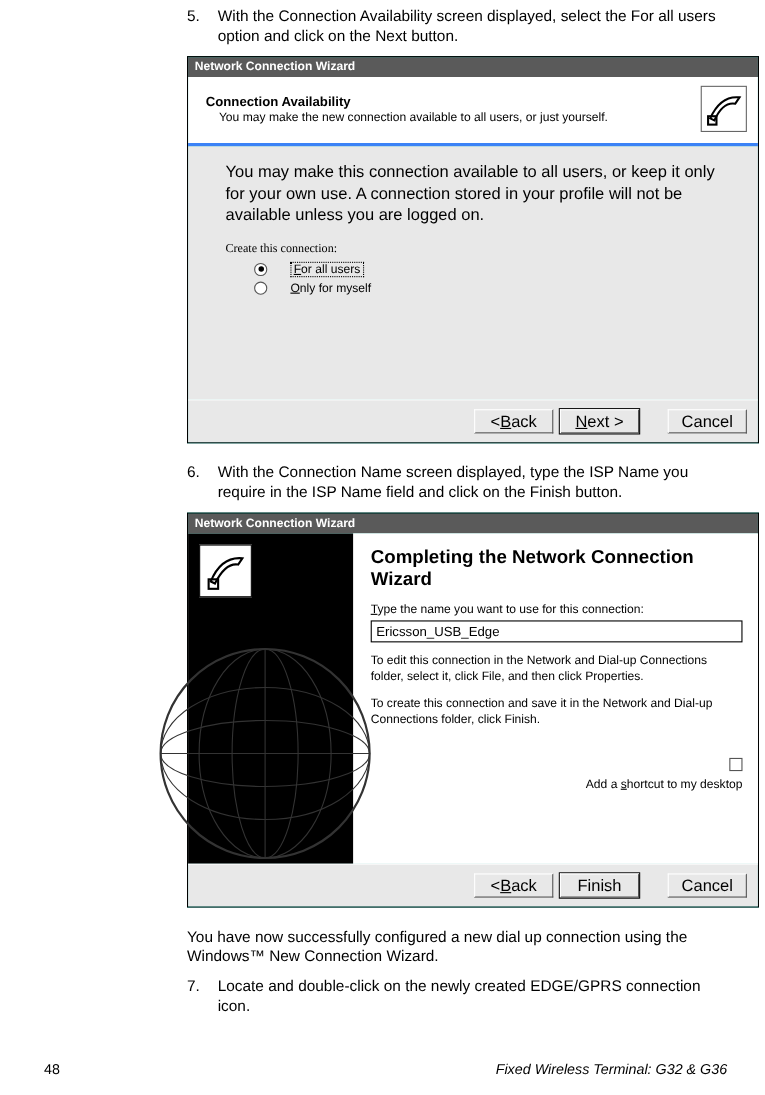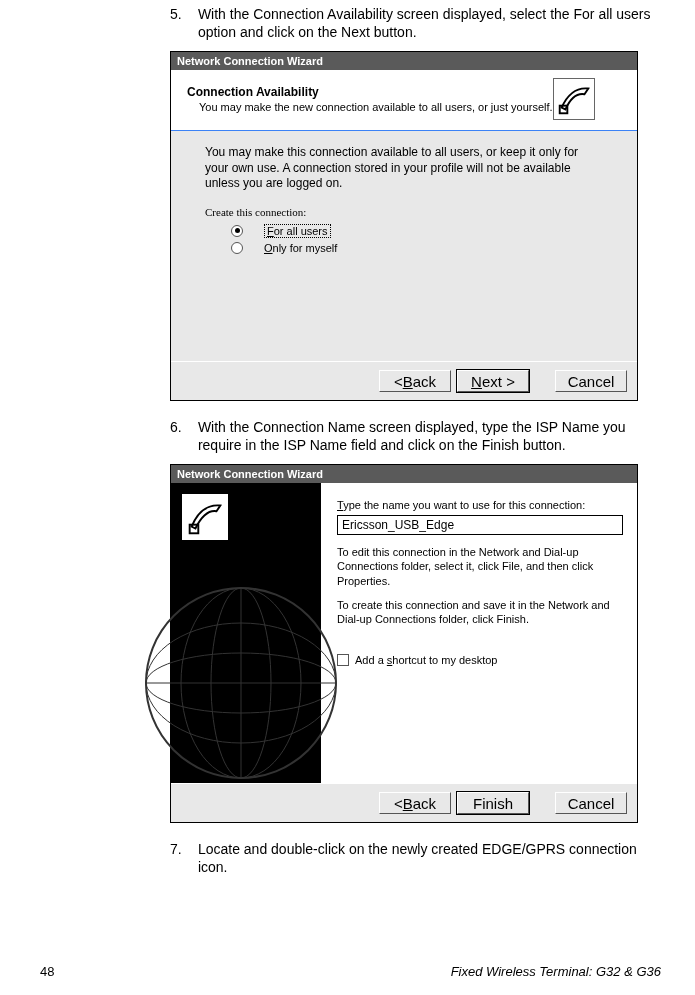--- a/index.html
+++ b/index.html
@@ -16,21 +16,21 @@
   .page {
     padding: 0 20px 0 170px;
   }
   .step { font-size: 14px; margin: 6px 0 10px 0; line-height: 1.25; }
   .step-num { display:inline-block; width: 24px; vertical-align: top; }
   .step-text { display:inline-block; width: 460px; vertical-align: top; }
   .body-text { font-size: 14px; margin: 10px 0; line-height: 1.25; }
 
   
   .wizard {
-    width: 468px;
+    width: 520px;
     border: 1px solid #000;
     background: #14b8a6;
     margin-bottom: 18px;
     font-family: "Tahoma", Arial, sans-serif;
     font-size: 11px;
   }
   .titlebar {
     background: #5a5a5a;
     color: #fff;
     font-weight: bold;
@@ -55,40 +55,40 @@
     border-left-color: #fff;
     border-right-color: #555;
     border-bottom-color: #555;
     display:flex; align-items:center; justify-content:center;
   }
   .winbtn.default { box-shadow: 0 0 0 1px #000; }
 
   
   .header-panel {
     background: #fff;
-    border-bottom: 1px solid #3b82f6;
+    border-bottom: 3px solid #3b82f6;
     padding: 8px 10px 10px 16px;
-    display:flex; justify-content:flex-start; align-items:center;
+    display:flex; justify-content:space-between; align-items:center;
   }
   .header-text { max-width: 370px; }
   .header-title { font-weight: bold; font-size: 12px; margin-bottom: 2px; }
   .header-sub { font-size: 11px; padding-left: 12px; }
   .header-icon {
     width: 42px; height: 42px;
     border: 1px solid #666;
     background: #fff;
     position: relative;
   }
   .header-icon svg { width:100%; height:100%; }
   .content1 {
     padding: 14px 34px 30px 34px;
     min-height: 230px;
     background: #e8e8e8;
   }
-  .desc1 { font-size: 12px; line-height: 1.3; margin-bottom: 14px; }
+  .desc1 { font-size: 15px; line-height: 1.3; margin-bottom: 14px; }
   .create-label { font-size: 11px; margin: 6px 0 6px 0; font-family: Liberation Serif, serif; }
   .radios { padding-left: 26px; }
   .radio-row { display:flex; align-items:center; gap:21px; margin: 4px 0; font-size: 11px; }
   .radio {
     width:12px; height:12px; border-radius:50%;
     border:1px solid #555; background:#fff;
     display:flex; align-items:center; justify-content:center;
   }
   .radio.checked::after { content:''; width:5px; height:5px; border-radius:50%; background:#000; }
   .dotted { border:1px dotted #000; padding: 0 2px; }
@@ -118,21 +118,21 @@
   }
   .w2title { font-weight:bold; font-size: 17px; line-height:1.15; margin-bottom: 12px; font-family: Arial; }
   .lbl { margin: 4px 0; }
   .inputbox {
     width: 100%; height: 20px;
     border:1px solid #000; background:#fff;
     padding: 2px 4px; font-size:12px;
     margin: 2px 0 10px 0;
   }
   .para { margin: 4px 0 10px 0; line-height:1.3; }
-  .checkbox-row { display:flex; align-items:flex-end; gap:6px; margin-top: 28px; }
+  .checkbox-row { display:flex; align-items:flex-end; gap:6px; margin-top: 28px; flex-direction: column; }
   .checkbox { width:12px; height:12px; border:1px solid #555; background:#fff; }
 
   .footer {
     position:absolute;
     bottom: 16px;
     left: 0; right: 12px;
     display:flex;
     justify-content: space-between;
     padding: 0 22px 0 40px;
     font-size: 13px;
@@ -205,38 +205,40 @@
           <circle cx="100" cy="100" r="95" fill="none" stroke="#333" stroke-width="2"></circle>
           <ellipse cx="100" cy="100" rx="95" ry="30" fill="none" stroke="#333"></ellipse>
           <ellipse cx="100" cy="100" rx="95" ry="60" fill="none" stroke="#333"></ellipse>
           <ellipse cx="100" cy="100" rx="30" ry="95" fill="none" stroke="#333"></ellipse>
           <ellipse cx="100" cy="100" rx="60" ry="95" fill="none" stroke="#333"></ellipse>
           <line x1="5" y1="100" x2="195" y2="100" stroke="#333"></line>
           <line x1="100" y1="5" x2="100" y2="195" stroke="#333"></line>
         </svg>
       </div>
       <div class="mainpanel">
+        <div class="w2title">Completing the Network Connection Wizard</div>
         <div class="lbl"><span class="u">T</span>ype the name you want to use for this connection:</div>
         <div class="inputbox">Ericsson_USB_Edge</div>
         <div class="para">To edit this connection in the Network and Dial-up Connections folder, select it, click File, and then click Properties.</div>
         <div class="para">To create this connection and save it in the Network and Dial-up Connections folder, click Finish.</div>
         <div class="checkbox-row">
           <span class="checkbox"></span>
           <span>Add a <span class="u">s</span>hortcut to my desktop</span>
         </div>
       </div>
     </div>
     <div class="btnbar">
       <div class="winbtn">&lt; <span class="u">B</span>ack</div>
       <div class="winbtn default">Finish</div>
       <div style="width:14px"></div>
       <div class="winbtn">Cancel</div>
     </div>
   </div>
 
+  <div class="body-text">You have now successfully configured a new dial up connection using the Windows™ New Connection Wizard.</div>
 
   <div class="step">
     <span class="step-num">7.</span>
     <span class="step-text">Locate and double-click on the newly created EDGE/GPRS connection icon.</span>
   </div>
 
 </div>
 
 <div class="footer">
   <span>48</span>

